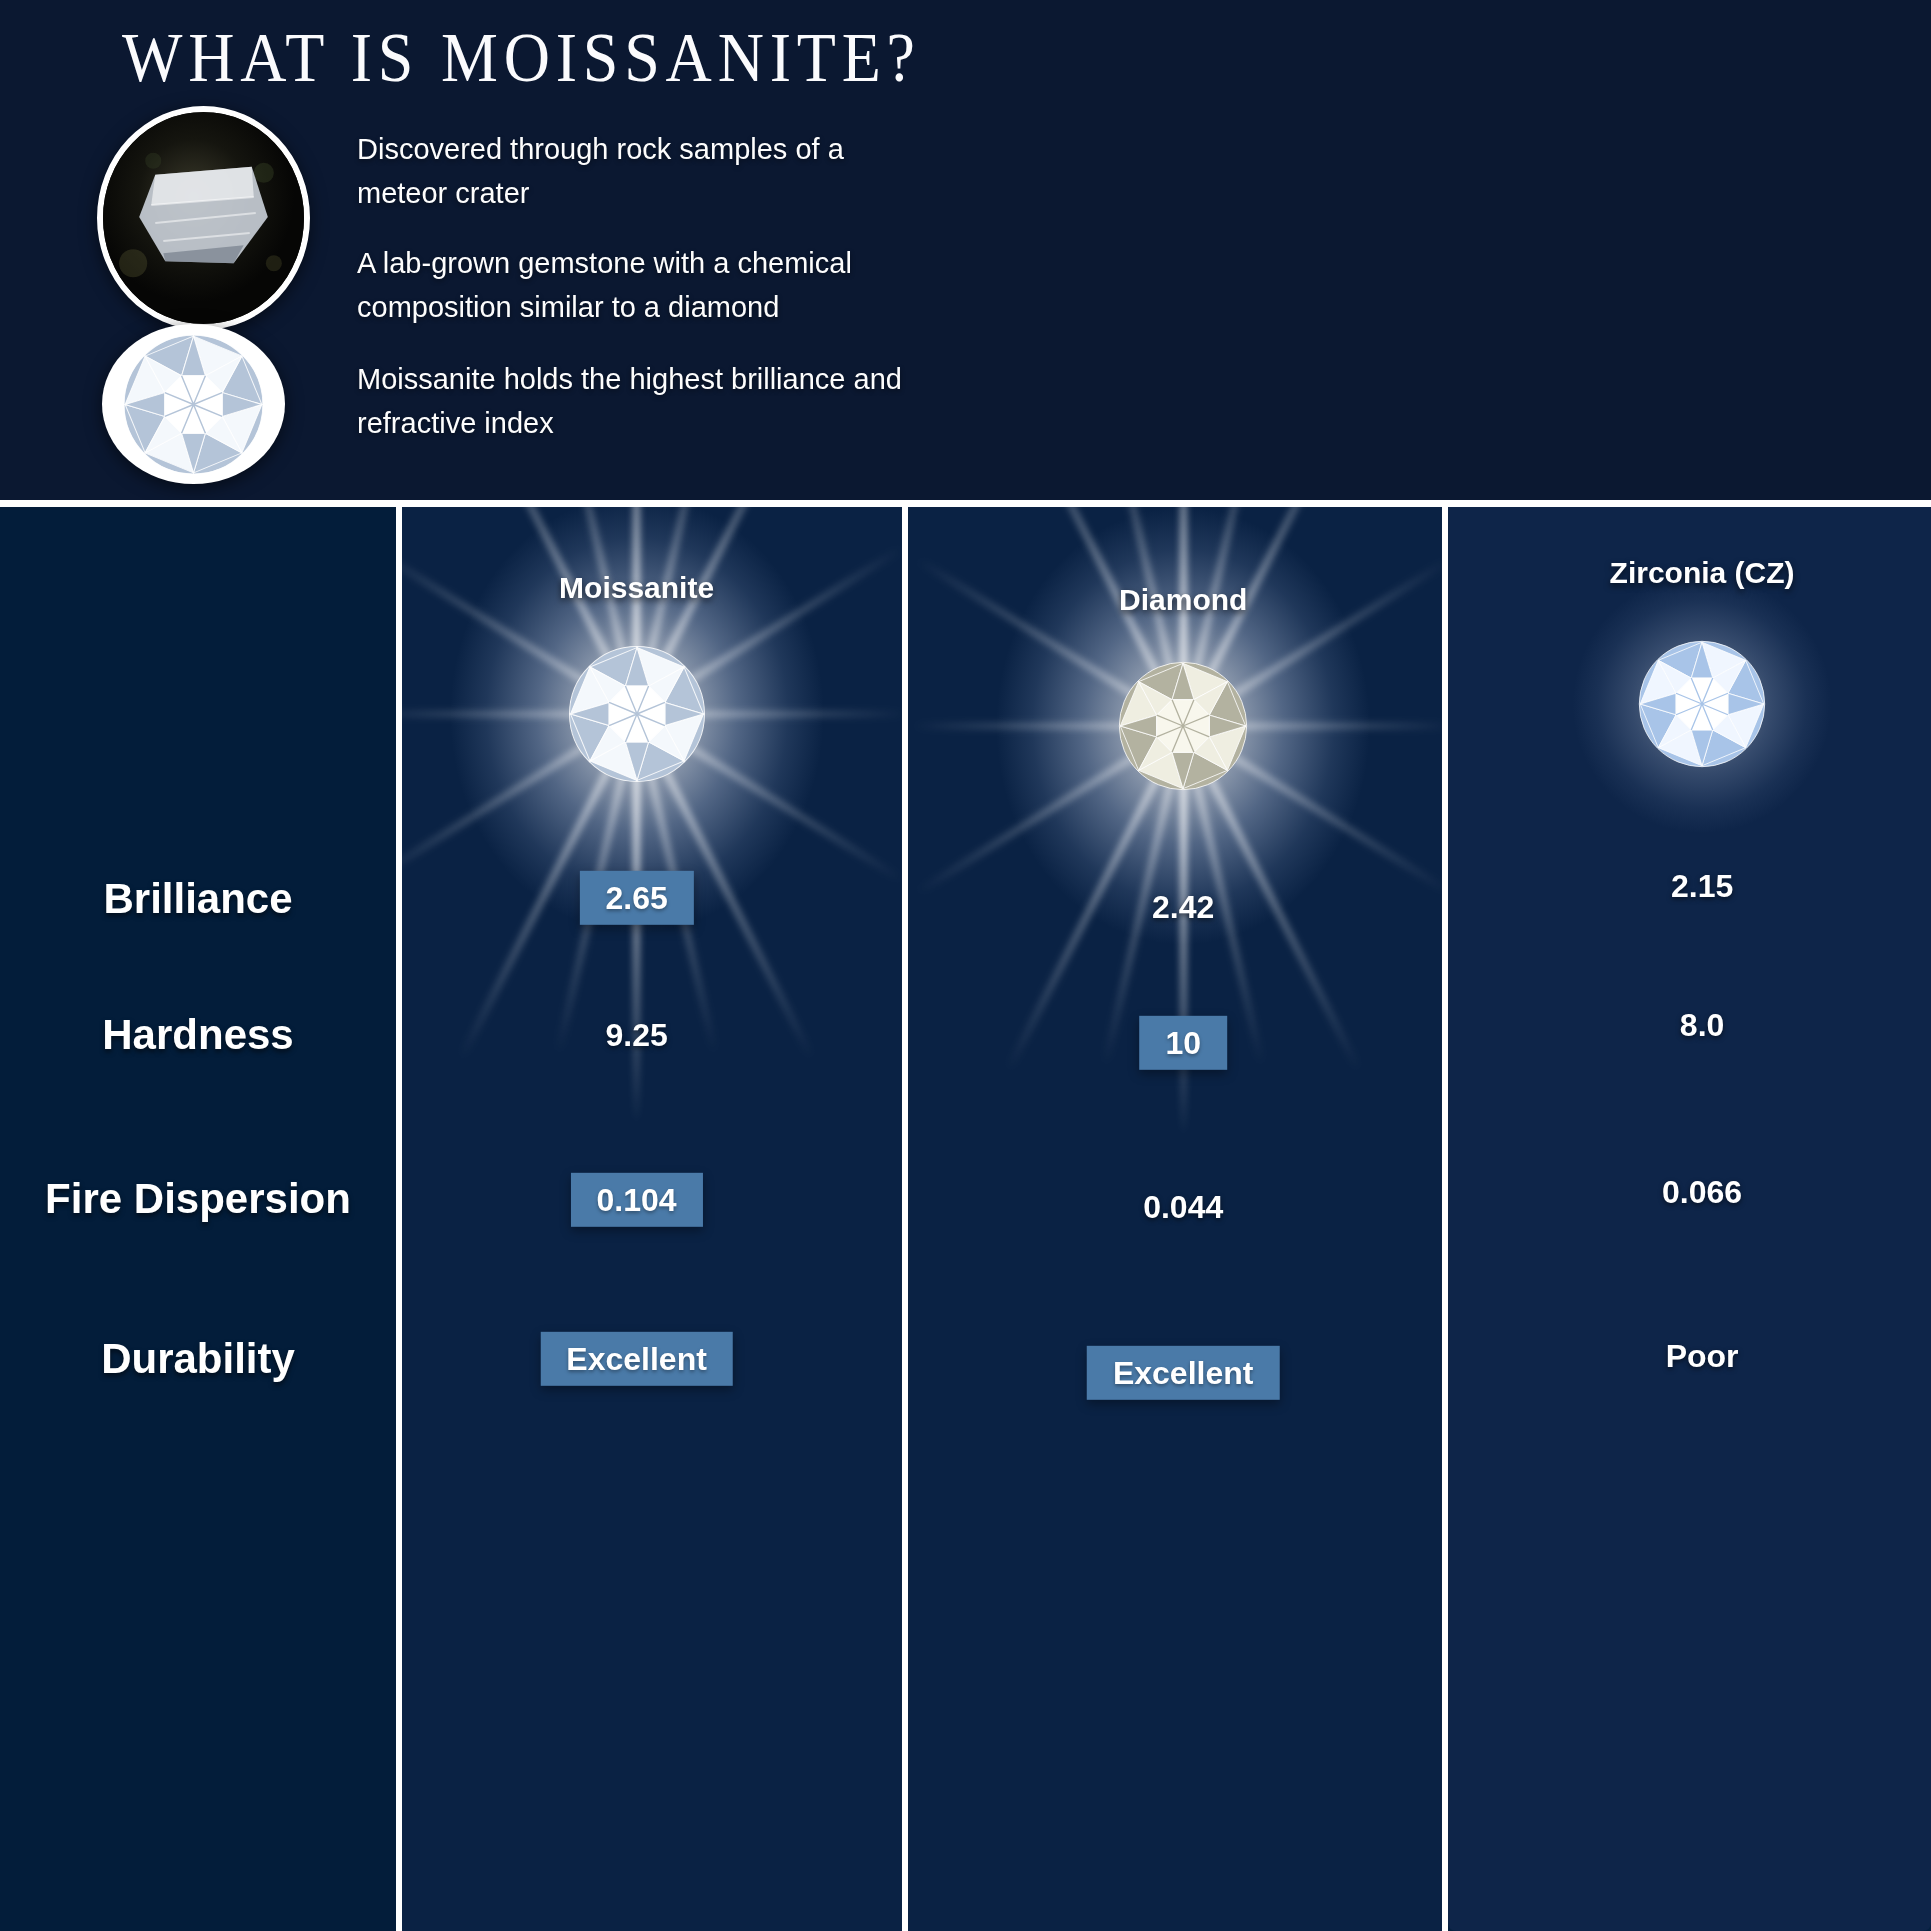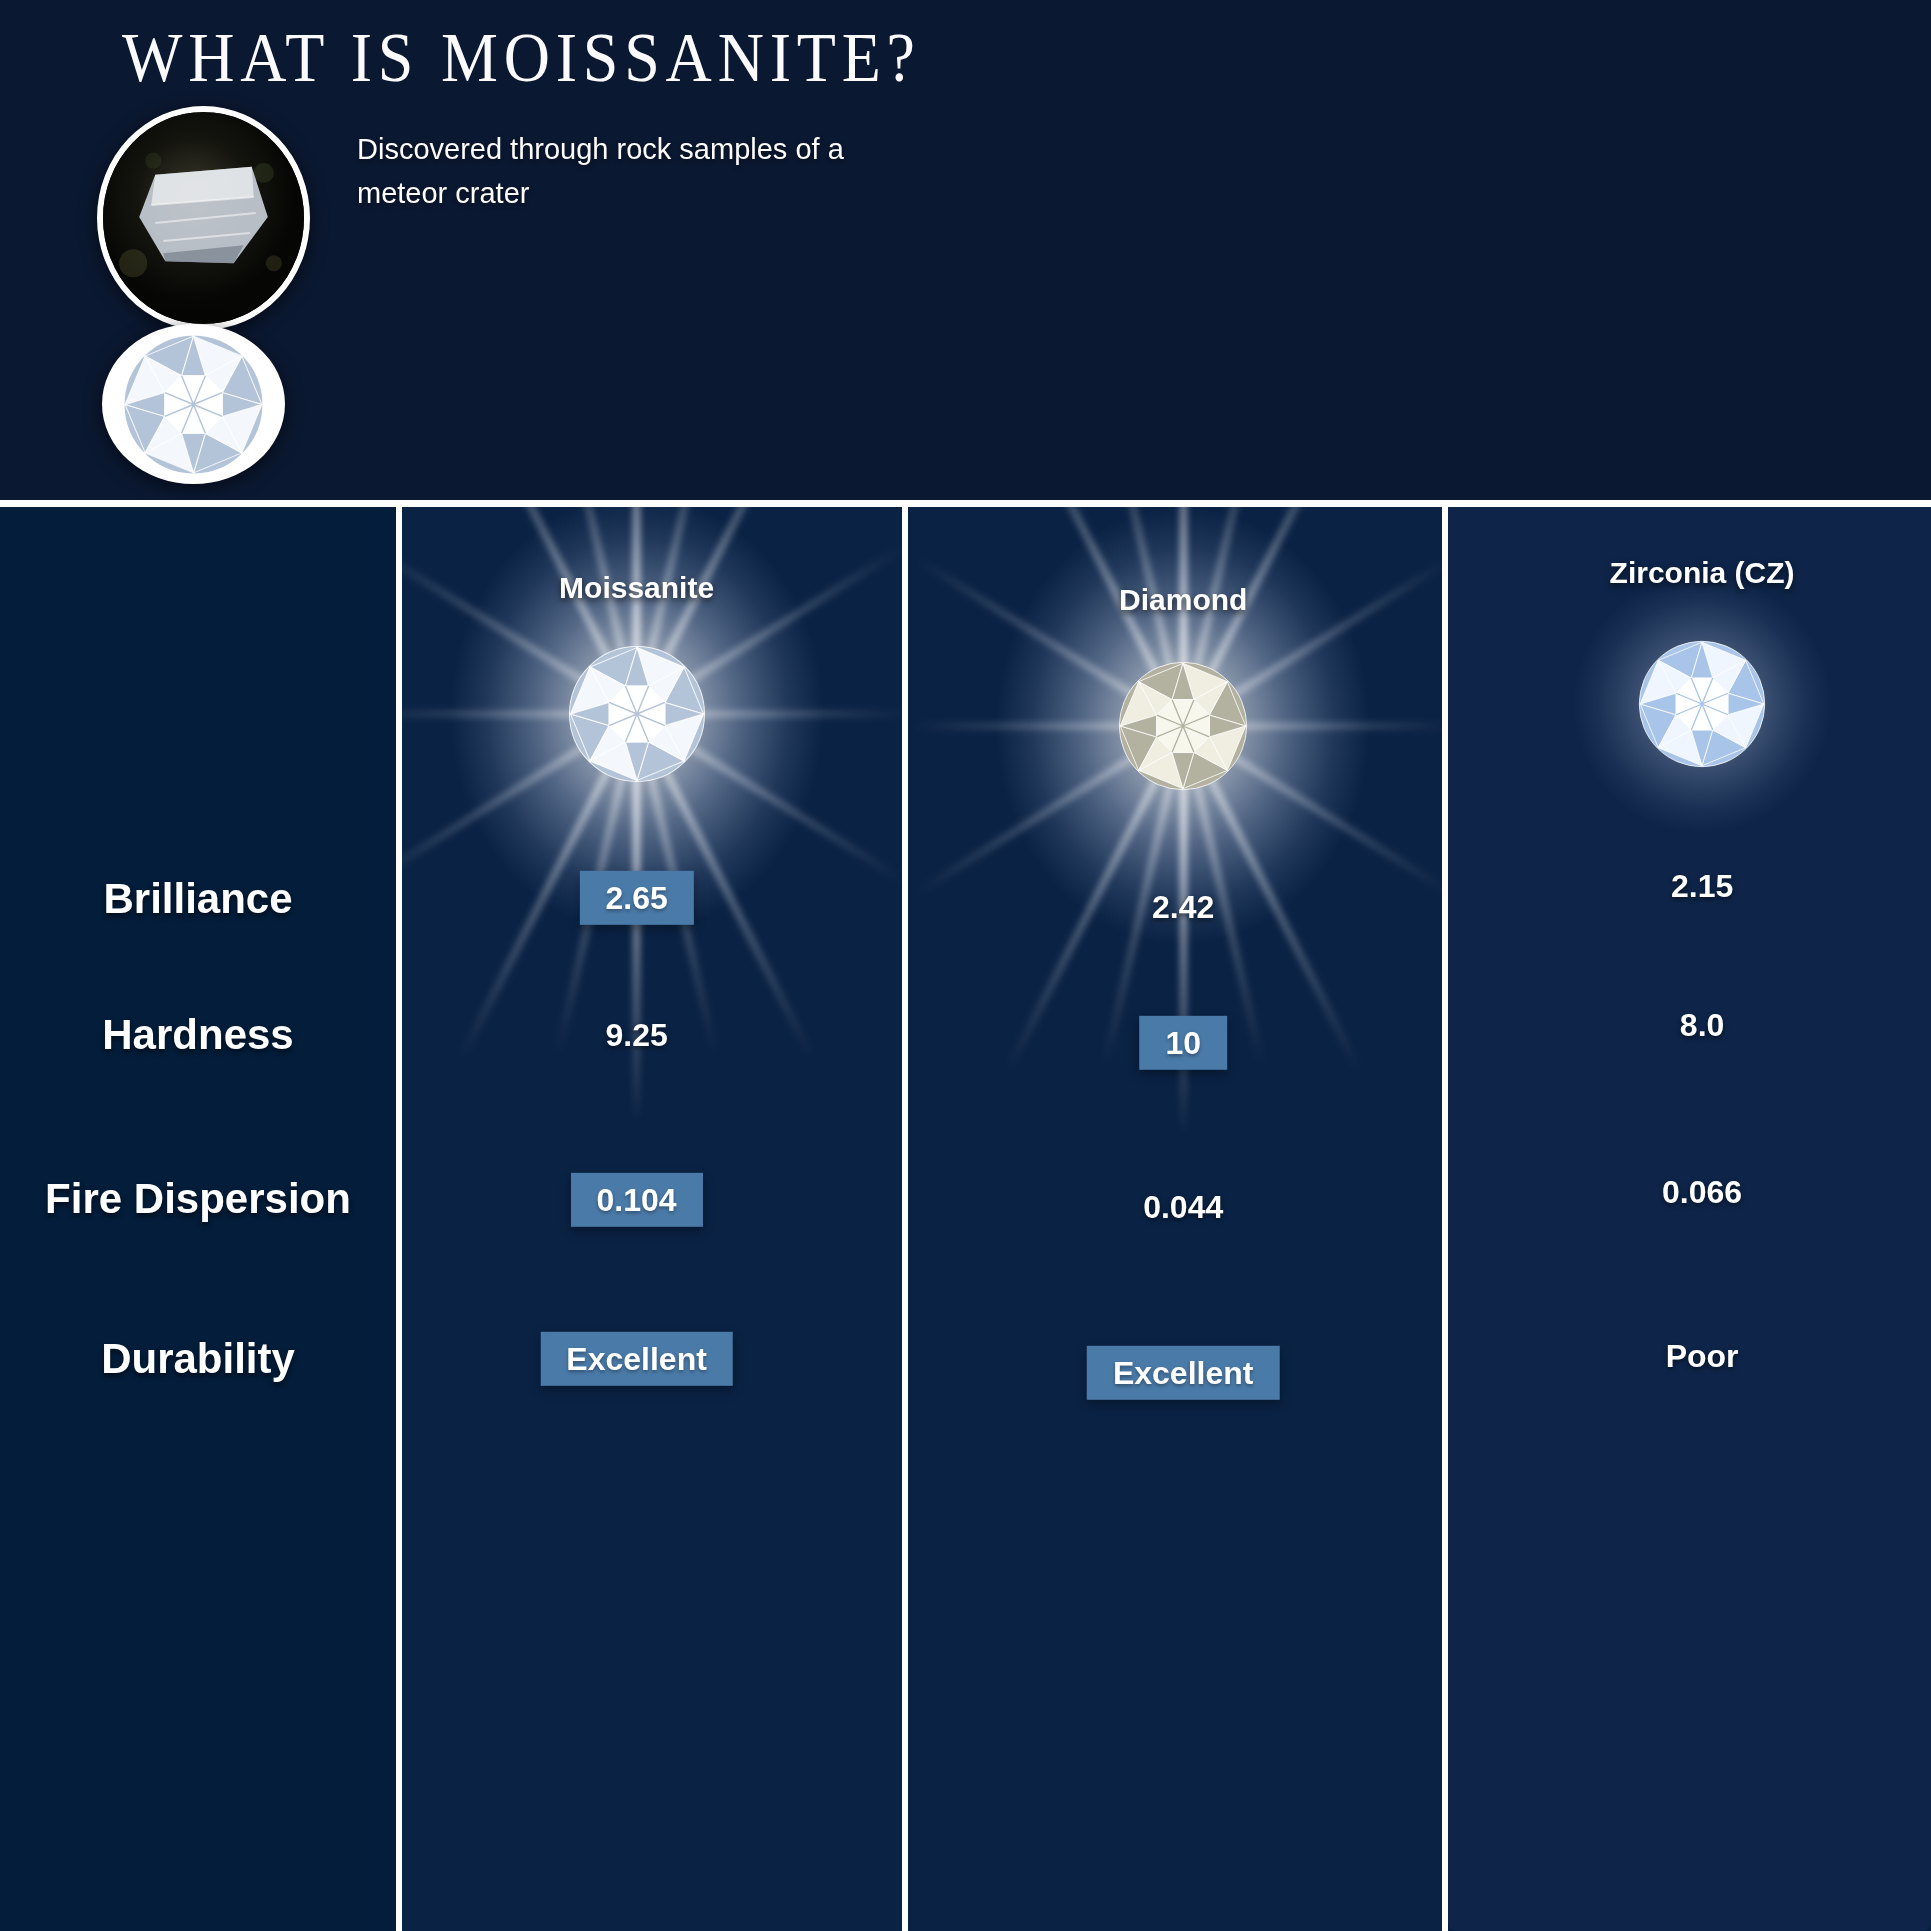--- a/index.html
+++ b/index.html
@@ -138,20 +138,28 @@
     <div class="photo photo-gem gem-mois">
       <svg viewBox="0 0 140 140">
           <use href="#gemshape"></use>
         </svg>
     </div>
 
     <p class="bullet b1">
       <span>Discovered through rock samples of a</span>
       <span>meteor crater</span>
     </p>
+    <p class="bullet b2">
+      <span>A lab-grown gemstone with a chemical</span>
+      <span>composition similar to a diamond</span>
+    </p>
+    <p class="bullet b3">
+      <span>Moissanite holds the highest brilliance and</span>
+      <span>refractive index</span>
+    </p>
   </header>
 
   <main class="table">
 
     <div class="col col-labels">
       <div class="row-label rl1">Brilliance</div>
       <div class="row-label rl2">Hardness</div>
       <div class="row-label rl3">Fire Dispersion</div>
       <div class="row-label rl4">Durability</div>
     </div>

